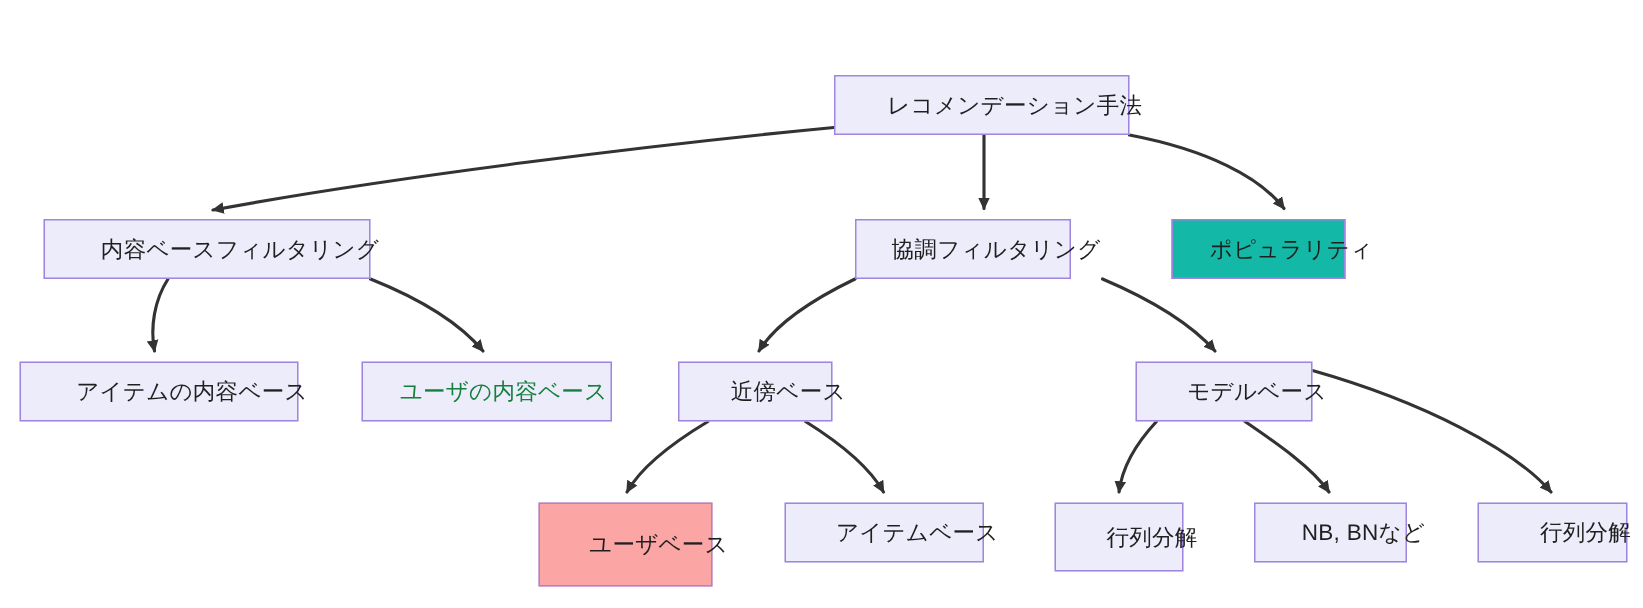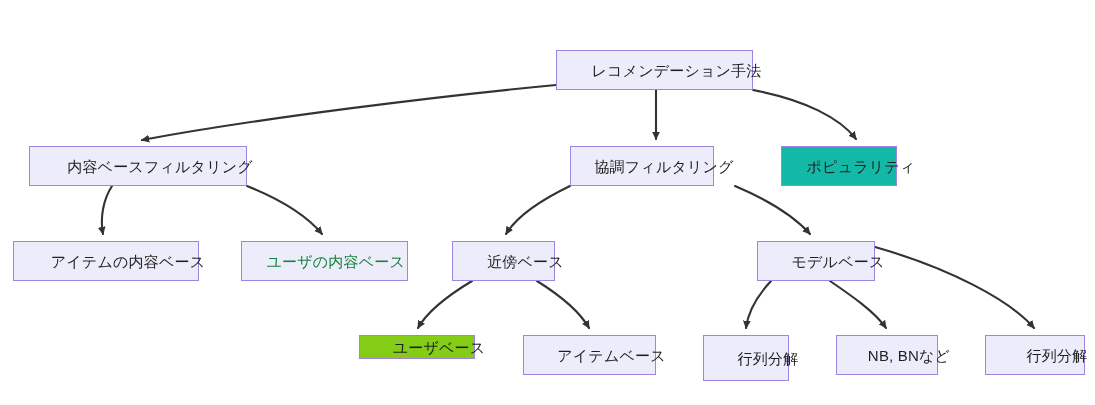--- a/index.html
+++ b/index.html
@@ -89,21 +89,21 @@
       </div>
       <div class="node" style="left: 241px; top: 241px; width: 167px; height: 40px; background: rgb(236, 236, 251); border-color: rgb(159, 133, 224); color: #15803d; justify-content: flex-end;">
         <span class="node-label">ユーザの内容ベース</span>
       </div>
       <div class="node" style="left: 452px; top: 241px; width: 103px; height: 40px; background: rgb(236, 236, 251); border-color: rgb(159, 133, 224); color: rgb(31, 31, 31);">
         <span class="node-label">近傍ベース</span>
       </div>
       <div class="node" style="left: 757px; top: 241px; width: 118px; height: 40px; background: rgb(236, 236, 251); border-color: rgb(159, 133, 224); color: rgb(31, 31, 31);">
         <span class="node-label">モデルベース</span>
       </div>
-      <div class="node" style="left: 359px; top: 335px; width: 116px; height: 24px; background: #84cc16; border-color: rgb(159, 133, 224); color: rgb(31, 31, 31);">
+      <div class="node" style="left: 359px; top: 335px; width: 116px; height: 56px; background: #fca5a5; border-color: rgb(159, 133, 224); color: rgb(31, 31, 31);">
         <span class="node-label">ユーザベース</span>
       </div>
       <div class="node" style="left: 523px; top: 335px; width: 133px; height: 40px; background: rgb(236, 236, 251); border-color: rgb(159, 133, 224); color: rgb(31, 31, 31); text-align: center;">
         <span class="node-label">アイテムベース</span>
       </div>
       <div class="node" style="left: 703px; top: 335px; width: 86px; height: 46px; background: rgb(236, 236, 251); border-color: rgb(159, 133, 224); color: rgb(31, 31, 31);">
         <span class="node-label">行列分解</span>
       </div>
       <div class="node" style="left: 836px; top: 335px; width: 102px; height: 40px; background: rgb(236, 236, 251); border-color: rgb(159, 133, 224); color: rgb(31, 31, 31);">
         <span class="node-label">NB, BNなど</span>

